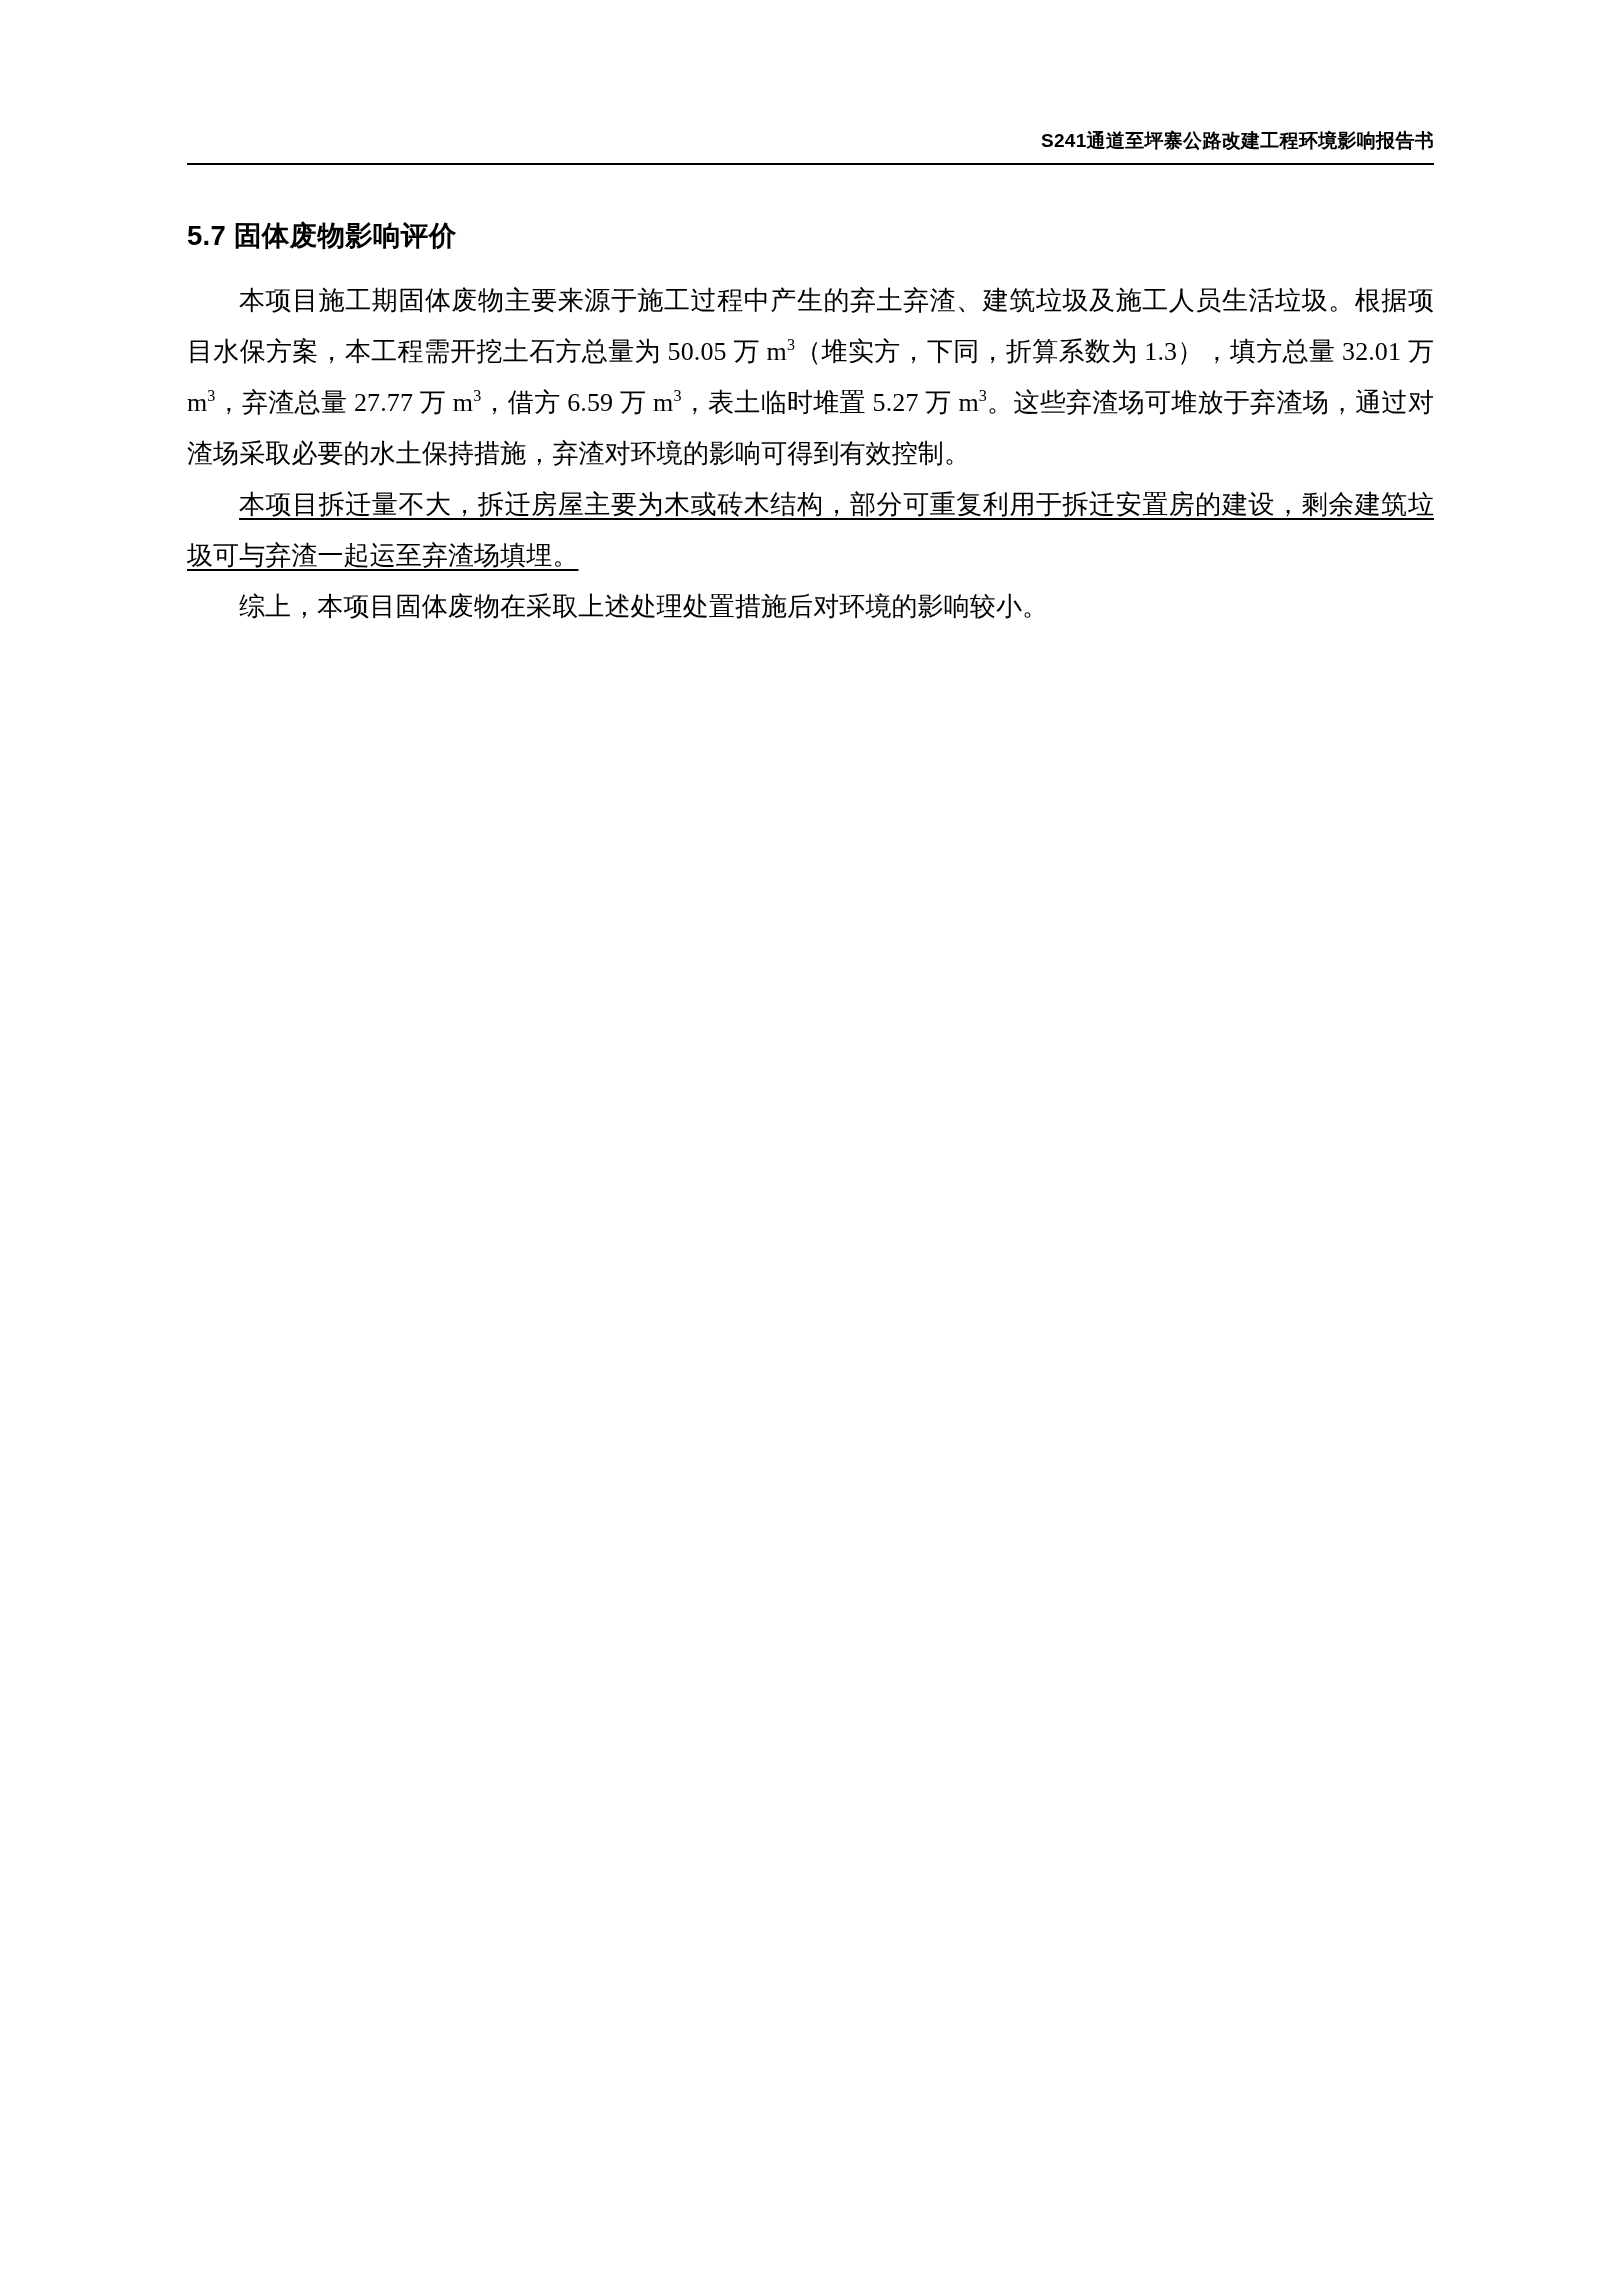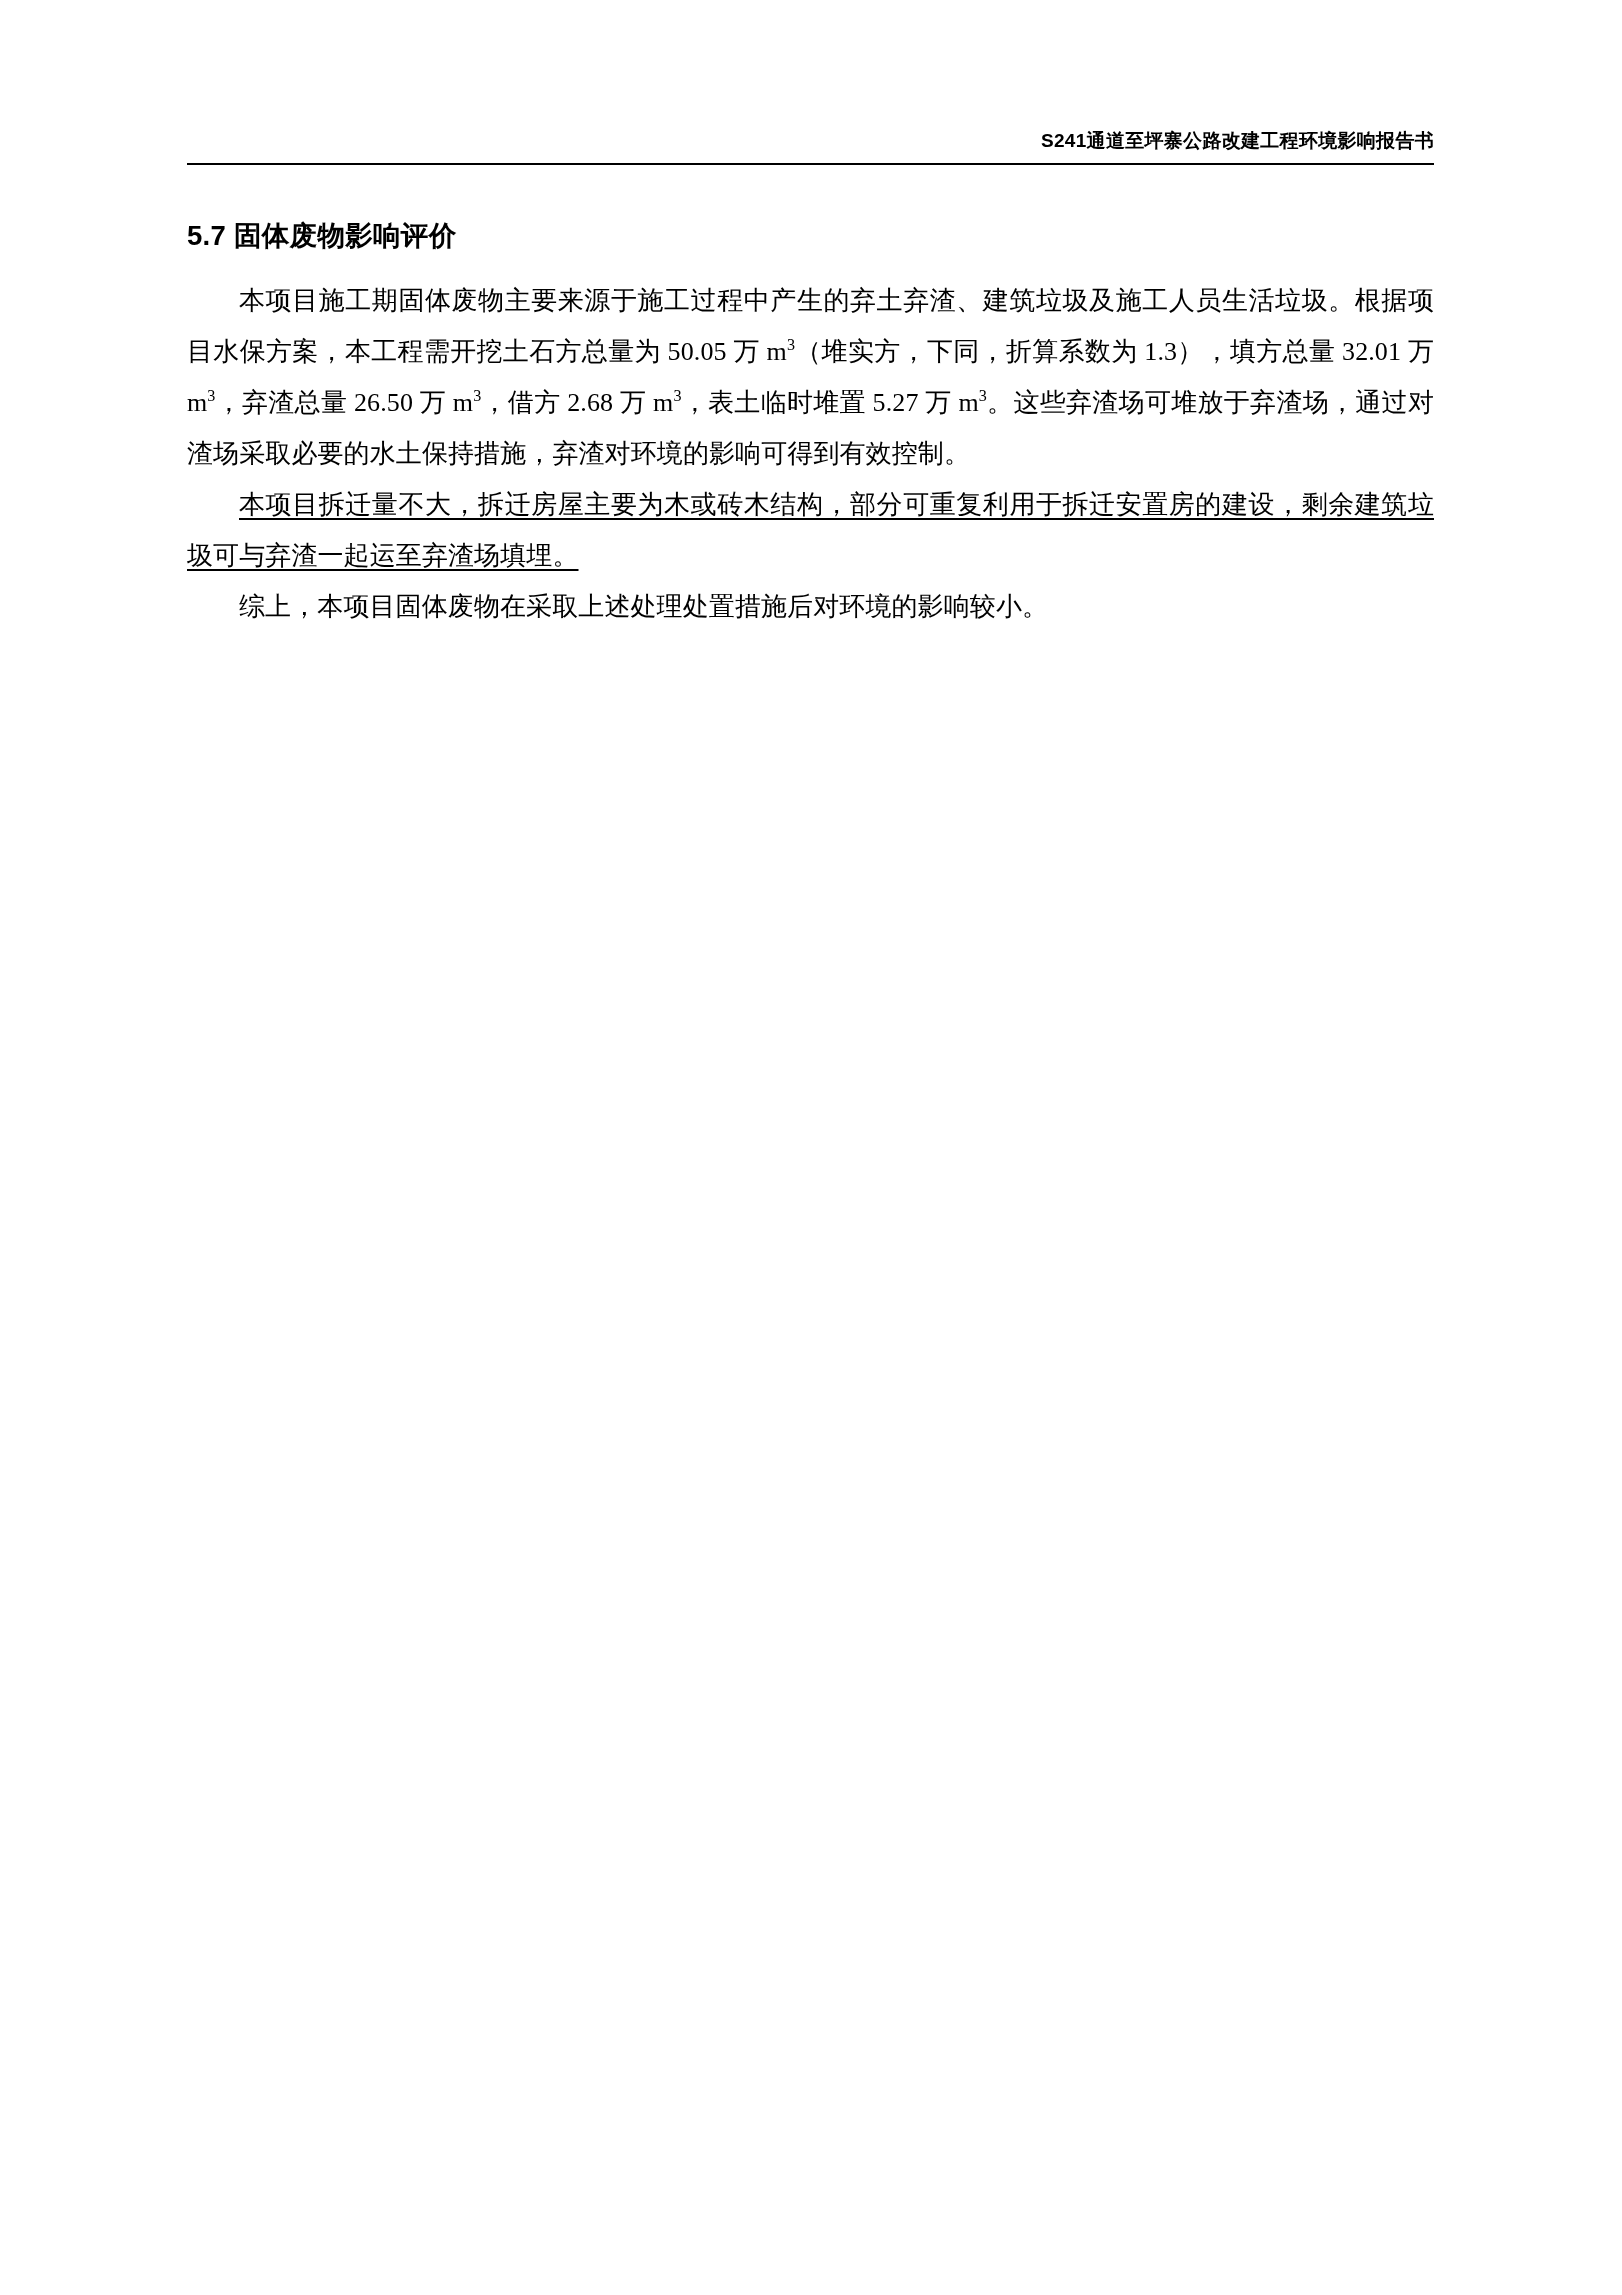--- a/index.html
+++ b/index.html
@@ -85,21 +85,21 @@
 <div class="page">
 
   <div class="header">S241通道至坪寨公路改建工程环境影响报告书</div>
   <div class="header-rule"></div>
 
   <div class="body-area">
 
 
     <div class="section-title">5.7 固体废物影响评价</div>
 
-    <p class="para"><span>本项目施工期固体废物主要来源于施工过程中产生的弃土弃渣、建筑垃圾及施工人员生活垃圾。根据项目水保方案，本工程需开挖土石方总量为 50.05 万 m</span><sup>3</sup><span>（堆实方，下同，折算系数为 1.3），填方总量 32.01 万 m</span><sup>3</sup><span>，弃渣总量 26.50 万 m</span><sup>3</sup><span>，借方 2.68 万 m</span><sup>3</sup><span>，表土临时堆置 5.27 万 m</span><sup>3</sup><span>。这些弃渣场可堆放于弃渣场，通过对渣场采取必要的水土保持措施，弃渣对环境的影响可得到有效控制。</span></p>
+    <p class="para"><span>本项目施工期固体废物主要来源于施工过程中产生的弃土弃渣、建筑垃圾及施工人员生活垃圾。根据项目水保方案，本工程需开挖土石方总量为 50.05 万 m</span><sup>3</sup><span>（堆实方，下同，折算系数为 1.3），填方总量 32.01 万 m</span><sup>3</sup><span>，弃渣总量 27.77 万 m</span><sup>3</sup><span>，借方 6.59 万 m</span><sup>3</sup><span>，表土临时堆置 5.27 万 m</span><sup>3</sup><span>。这些弃渣场可堆放于弃渣场，通过对渣场采取必要的水土保持措施，弃渣对环境的影响可得到有效控制。</span></p>
 
     <p class="para underline">本项目拆迁量不大，拆迁房屋主要为木或砖木结构，部分可重复利用于拆迁安置房的建设，剩余建筑垃圾可与弃渣一起运至弃渣场填埋。</p>
 
 
     <p class="para">综上，本项目固体废物在采取上述处理处置措施后对环境的影响较小。</p>
 
   </div>
 
   <div class="footer-page-number">106</div>
 

